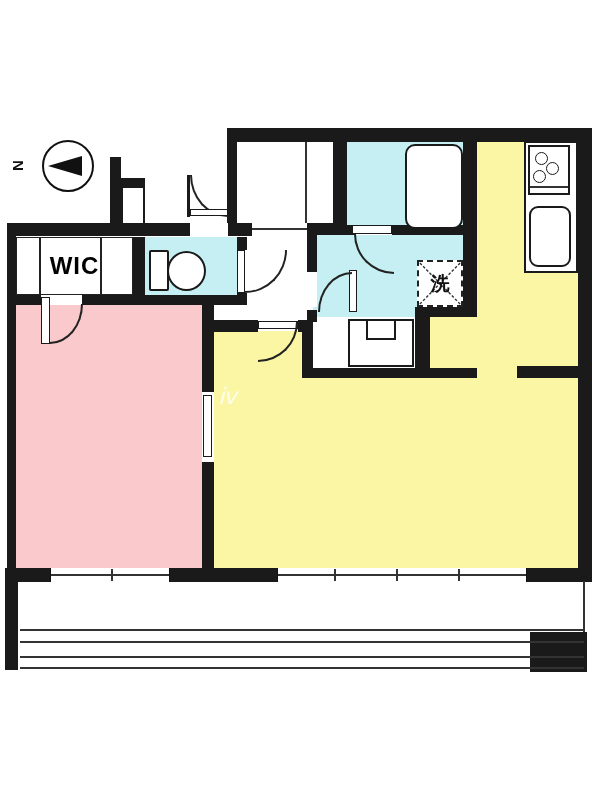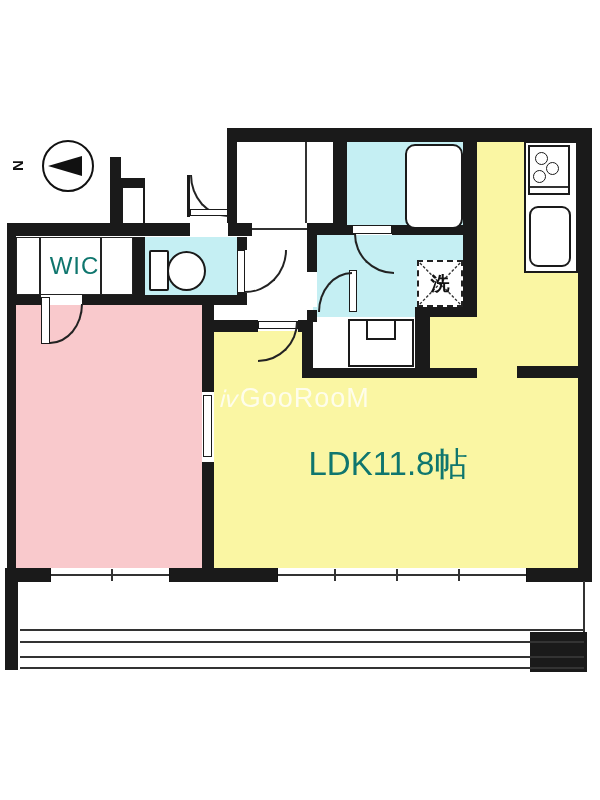--- a/index.html
+++ b/index.html
@@ -13,21 +13,21 @@
   .c-wet { background:#c5eff3; }
   .c-white { background:#ffffff; }
   .arc { position:absolute; border-color:#222; border-style:solid; border-width:0; }
   .arc.bl { border-width:0 0 2px 2px; border-radius:0 0 0 100%; }
   .arc.br { border-width:0 2px 2px 0; border-radius:0 0 100% 0; }
   .arc.tl { border-width:2px 0 0 2px; border-radius:100% 0 0 0; }
   .leaf { position:absolute; background:#fff; border:1.5px solid #1a1a1a; }
   .fx { position:absolute; background:#fff; border:2px solid #1a1a1a; }
   .round { border-radius:50%; }
   .thin { position:absolute; background:#333; }
-  .lbl { position:absolute; display:flex; align-items:center; justify-content:center; font-weight:normal; color:#0f766e; white-space:nowrap; }
+  .lbl { position:absolute; display:flex; align-items:center; justify-content:center; font-weight:bold; color:#000000; white-space:nowrap; }
   .win { position:absolute; background:#fff; border-left:1.5px solid #111; border-right:1.5px solid #111; }
   .win .mid { position:absolute; left:0; right:0; top:6px; height:2px; background:#333; }
   .tick { position:absolute; top:1px; width:2px; height:12px; background:#333; }
   #wic-room { border:1.5px solid #222; }
   .wicline { position:absolute; top:0; bottom:0; width:1.5px; background:#222; }
   #compass-circle { border:2.5px solid #111; background:#fff; border-radius:50%; }
   #compass-triangle { width:0; height:0; border-right:34px solid #111; border-top:10px solid transparent; border-bottom:10px solid transparent; }
   #compass-n { font-weight:bold; font-size:15px; color:#111; transform:rotate(-90deg); }
   #laundry-box { position:absolute; background:#fff; border:2px dashed #222; }
   #laundry-box svg { position:absolute; inset:0; width:100%; height:100%; }
@@ -153,20 +153,18 @@
   <div class="fx" style="left:366px;top:319px;width:30px;height:21px;"></div>
 
   <div id="laundry-box" style="left:417px;top:260px;width:46px;height:47px;">
     <svg viewBox="0 0 46 47">
       <line x1="1" y1="1" x2="45" y2="46" stroke="#333" stroke-width="1.5" stroke-dasharray="3,2"></line>
       <line x1="45" y1="1" x2="1" y2="46" stroke="#333" stroke-width="1.5" stroke-dasharray="3,2"></line>
     </svg>
     <div id="laundry-label">洗</div>
   </div>
 
-  <div class="lbl" style="left:268px;top:443px;width:240px;height:42px;font-size:33px;">LDK11.8帖</div>
 
   <div id="watermark" style="left:218px;top:383px;">
     <span class="wm-icon">ⅳ</span>
-    <span class="wm-text">GooRooM</span>
   </div>
 
 </div>
 
 </body></html>

